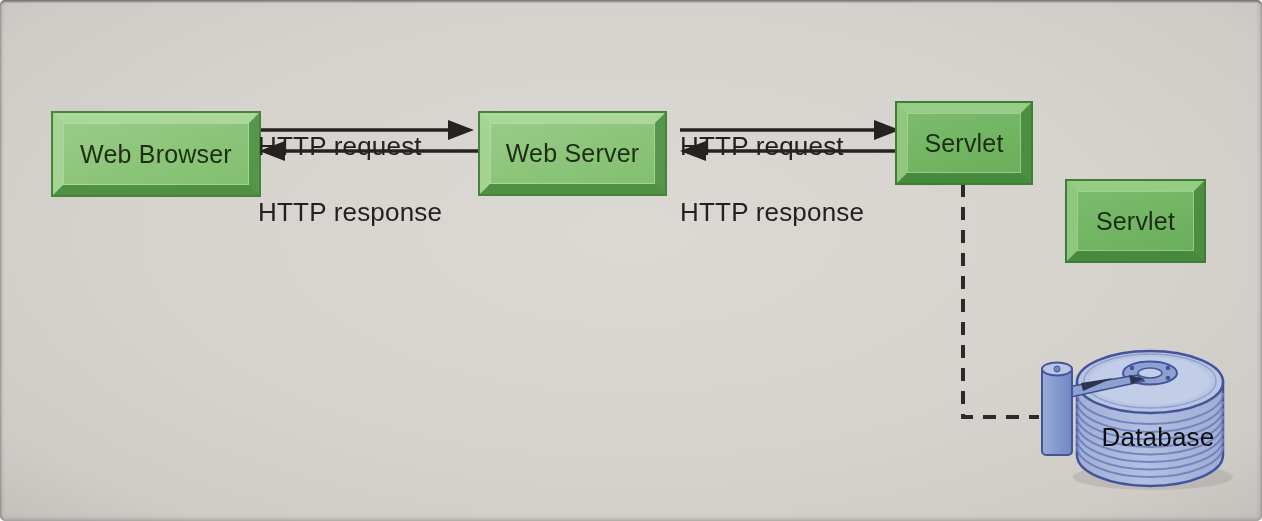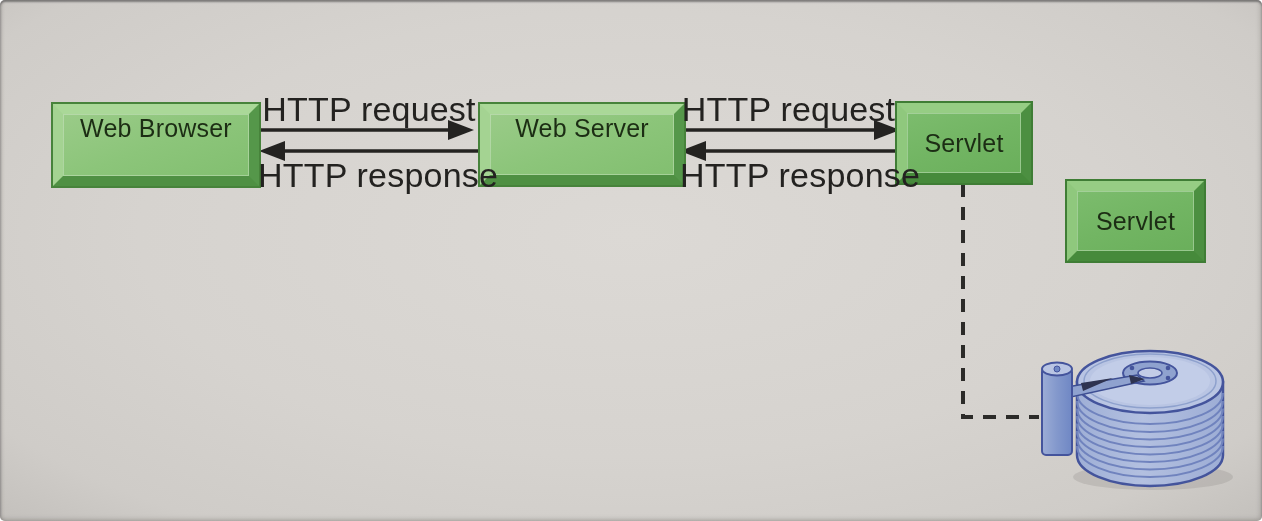--- a/index.html
+++ b/index.html
@@ -10,21 +10,21 @@
     border-radius:5px;
     box-shadow: inset 0 2px 2px rgba(40,40,45,.45), inset 2px 0 3px rgba(90,88,85,.25), inset -2px -2px 4px rgba(90,88,85,.25);
   }
   
   .box3d{position:absolute;box-sizing:border-box;border-style:solid;}
   .node{
     border-width:10px;
     border-color:#aad898 #55974a #4f9043 #a4d392; 
     background:linear-gradient(160deg,#9acb88 0%,#8cc57a 50%,#82bf70 100%);
     box-shadow:0 0 0 2px #47833b, inset 0 0 0 1px rgba(255,255,255,.28);
-    display:flex;justify-content:center;
+    display:flex;align-items:center;justify-content:center;margin-top:9px;
   }
   .node-label{color:#1c2d14;font-size:25px;letter-spacing:.2px;}
   .container-box{
     border-width:8px;
     border-color:#8fc47d #79b766 #6fae5e #b4da9f;
     background:linear-gradient(165deg,#abd59a 0%,#a2cf8f 55%,#9aca87 100%);
     box-shadow:0 0 0 2px #68a257, inset 0 0 0 1px rgba(255,255,255,.25);
   }
   .container-title{
     position:absolute;top:19px;left:36px;width:266px;text-align:center;
@@ -32,22 +32,22 @@
   }
   .servlet-node{
     border-width:10px;
     border-color:#96cd84 #4c8f41 #468a3b #8fc87d;
     background:linear-gradient(160deg,#7cbc6d 0%,#72b563 50%,#6aaf5b 100%);
     box-shadow:0 0 0 2px #3f7d35, inset 0 0 0 1px rgba(255,255,255,.30);
     display:flex;align-items:center;justify-content:center;text-align:center;
   }
   
   .edge-label{
-    position:absolute;height:30px;line-height:30px;text-align:center;
-    color:#232220;font-size:34px;letter-spacing:.2px;white-space:nowrap;
+    position:absolute;height:30px;line-height:30px;
+    color:#232220;font-size:26px;letter-spacing:.2px;white-space:nowrap;margin-top:37px;
   }
   
   .overlay{position:absolute;left:0;top:0;}
   .db-icon{position:absolute;left:1033px;top:341px;width:210px;height:155px;}
   .db-label{
     position:absolute;left:1090px;top:422px;width:136px;text-align:center;
     color:#0e0e0e;font-size:26px;letter-spacing:.2px;
   }
 </style>
 </head>
@@ -77,21 +77,21 @@
       <polygon points="680,151 706,141 706,161" fill="#242321"></polygon>
     </g>
 
     <polyline points="963,184 963,417 1039,417" fill="none" stroke="#2c2b29" stroke-width="4" stroke-dasharray="13 10"></polyline>
   </svg>
 
   <div class="box3d node" style="left:53px;top:104px;width:206px;height:82px;">
     <span class="node-label">Web Browser</span>
   </div>
 
-  <div class="box3d node" style="left:480px;top:104px;width:204px;height:81px;">
+  <div class="box3d node" style="left:480px;top:104px;width:185px;height:81px;">
     <span class="node-label">Web Server</span>
   </div>
 
 
   <div class="box3d servlet-node" style="left:897px;top:103px;width:134px;height:80px;">
     <span class="node-label">Servlet</span>
   </div>
 
   <div class="box3d servlet-node" style="left:1067px;top:181px;width:137px;height:80px;">
     <span class="node-label">Servlet</span>
@@ -143,14 +143,15 @@
     <circle cx="135" cy="37" r="2.3" fill="#44549c"></circle>
 
     <polygon points="34,46 104,34 111,40 38,56" fill="#8fa2cf" stroke="#3d4e92" stroke-width="1.5"></polygon>
     <polygon points="48,42 80,37 50,50" fill="#2e3350"></polygon>
     <polygon points="96,34 112,38 98,43" fill="#2e3350"></polygon>
 
     <rect x="9" y="27" width="30" height="87" rx="4" fill="url(#barGrad)" stroke="#44549c" stroke-width="2"></rect>
     <ellipse cx="24" cy="28" rx="15" ry="6.5" fill="#b9c5e3" stroke="#44549c" stroke-width="2"></ellipse>
     <circle cx="24" cy="28" r="3" fill="#6f87c4" stroke="#44549c" stroke-width="1"></circle>
   </svg>
+  <div class="db-label">Database</div>
 
 </div>
 
 </body></html>

